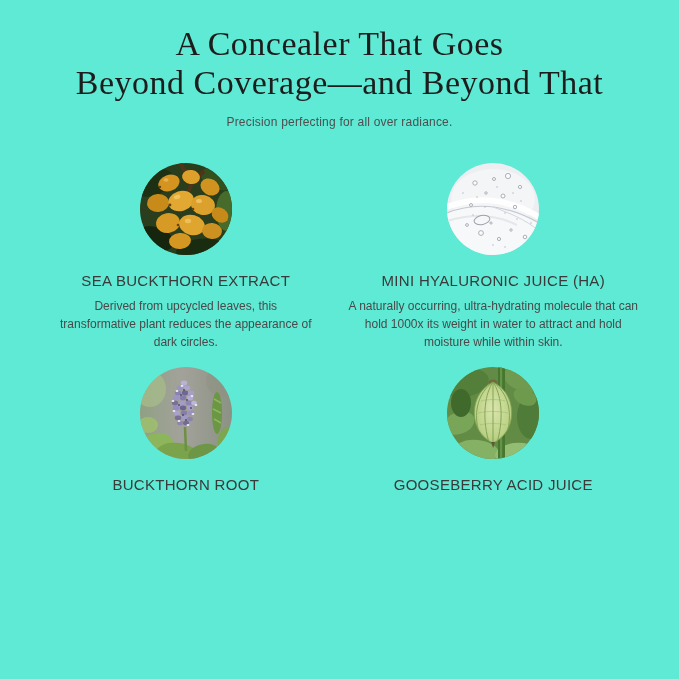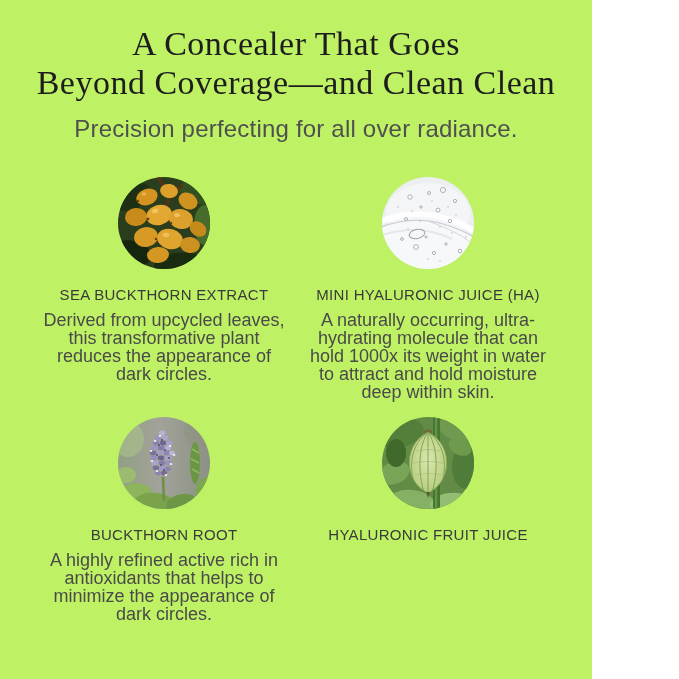--- a/index.html
+++ b/index.html
@@ -1,57 +1,57 @@
 <!DOCTYPE html>
 <html><head>
 <meta charset="utf-8">
 <style>
   html,body{margin:0;padding:0;background:#ffffff;}
   .page{
-    width:592px;height:679px;overflow:hidden;background:#bef264;
+    width:679px;height:679px;overflow:hidden;background:#5eead4;
     font-family:"Liberation Sans",sans-serif;position:relative;
   }
   .header{padding-top:24px;text-align:center;}
   .headline{
     font-family:"Liberation Serif",serif;font-weight:400;color:#1d1d1d;
     font-size:34px;line-height:39px;letter-spacing:0.5px;margin:0;
   }
   .headline span{display:block;}
   .subtitle{
-    margin:13px 12px 0;font-size:24px;color:#4f4f4f;letter-spacing:0.2px;
+    margin:13px 12px 0;font-size:12px;color:#4f4f4f;letter-spacing:0.2px;
   }
   .grid{
     margin:34px 40px 0;display:grid;grid-template-columns:1fr 1fr;
     column-gap:10px;row-gap:42px;gap:16px;
   }
   .cell{display:flex;flex-direction:column;align-items:center;text-align:center;}
   .circle{
     width:92px;height:92px;border-radius:50%;overflow:hidden;
     margin-bottom:17px;flex:0 0 auto;
   }
   .circle svg{display:block;width:92px;height:92px;}
   .ing-name{
     font-size:15px;font-weight:400;color:#3a3a3a;letter-spacing:0.3px;
     margin:0 0 8px;
   }
   .ing-desc{
-    font-size:18px;line-height:18px;color:#4a4a4a;margin:0;
+    font-size:12px;line-height:18px;color:#4a4a4a;margin:0;
   }
   .cell.narrow .ing-desc{max-width:252px;}
   .cell.wide .ing-desc{max-width:292px;}
 </style>
 </head>
 <body>
 
 <div class="page">
 
   <div class="header">
     <h1 class="headline">
       <span>A Concealer That Goes</span>
-      <span>Beyond Coverage—and Clean Clean</span>
+      <span>Beyond Coverage—and Beyond That</span>
     </h1>
     <p class="subtitle">Precision perfecting for all over radiance.</p>
   </div>
 
   <div class="grid">
 
     <div class="cell narrow">
       <div class="circle">
         <svg viewBox="0 0 92 92" aria-hidden="true">
           <rect width="92" height="92" fill="#2a3d1c"></rect>
@@ -123,21 +123,21 @@
             <circle cx="46" cy="82" r="0.7"></circle>
               <circle cx="58" cy="84" r="0.7"></circle>
             <circle cx="38" cy="44" r="0.7"></circle>
               <circle cx="74" cy="38" r="0.7"></circle>
             <circle cx="84" cy="60" r="0.7"></circle>
               <circle cx="16" cy="30" r="0.7"></circle>
           </g>
         </svg>
       </div>
       <h3 class="ing-name">MINI HYALURONIC JUICE (HA)</h3>
-      <p class="ing-desc">A naturally occurring, ultra-hydrating molecule that can hold 1000x its weight in water to attract and hold moisture deep within skin.</p>
+      <p class="ing-desc">A naturally occurring, ultra-hydrating molecule that can hold 1000x its weight in water to attract and hold moisture while within skin.</p>
     </div>
 
     <div class="cell narrow">
       <div class="circle">
         <svg viewBox="0 0 92 92" aria-hidden="true">
           <defs>
             <linearGradient id="licbg" x1="0" y1="0" x2="1" y2="0">
               <stop offset="0" stop-color="#90a084"></stop>
               <stop offset="0.45" stop-color="#a3a29a"></stop>
               <stop offset="1" stop-color="#8b9284"></stop>
@@ -196,21 +196,20 @@
               <circle cx="47" cy="33" r="0.9"></circle>
             <circle cx="39" cy="38" r="0.9"></circle>
               <circle cx="51" cy="41" r="0.9"></circle>
             <circle cx="43" cy="48" r="0.9"></circle>
               <circle cx="46" cy="53" r="0.9"></circle>
             <circle cx="44" cy="23" r="0.9"></circle>
           </g>
         </svg>
       </div>
       <h3 class="ing-name">BUCKTHORN ROOT</h3>
-      <p class="ing-desc">A highly refined active rich in antioxidants that helps to minimize the appearance of dark circles.</p>
     </div>
 
     <div class="cell wide">
       <div class="circle">
         <svg viewBox="0 0 92 92" aria-hidden="true">
           <defs>
             <radialGradient id="huskg" cx="0.5" cy="0.45" r="0.65">
               <stop offset="0" stop-color="#dbe6ae"></stop>
               <stop offset="0.7" stop-color="#bcd287"></stop>
               <stop offset="1" stop-color="#a0bd6c"></stop>
@@ -237,17 +236,17 @@
             <path d="M46,15 C61,26 65,44 61,62"></path>
           </g>
           <g stroke="#8fae5e" stroke-width="0.5" fill="none" opacity="0.8">
             <path d="M34,34 C40,32 52,32 58,34"></path>
             <path d="M31,46 C40,44 52,44 61,46"></path>
             <path d="M33,58 C40,56 52,56 59,58"></path>
           </g>
           <path d="M44,75 L48,75 L46.2,81 Z" fill="#5c5c34"></path>
         </svg>
       </div>
-      <h3 class="ing-name">HYALURONIC FRUIT JUICE</h3>
+      <h3 class="ing-name">GOOSEBERRY ACID JUICE</h3>
     </div>
 
   </div>
 </div>
 
 </body></html>

